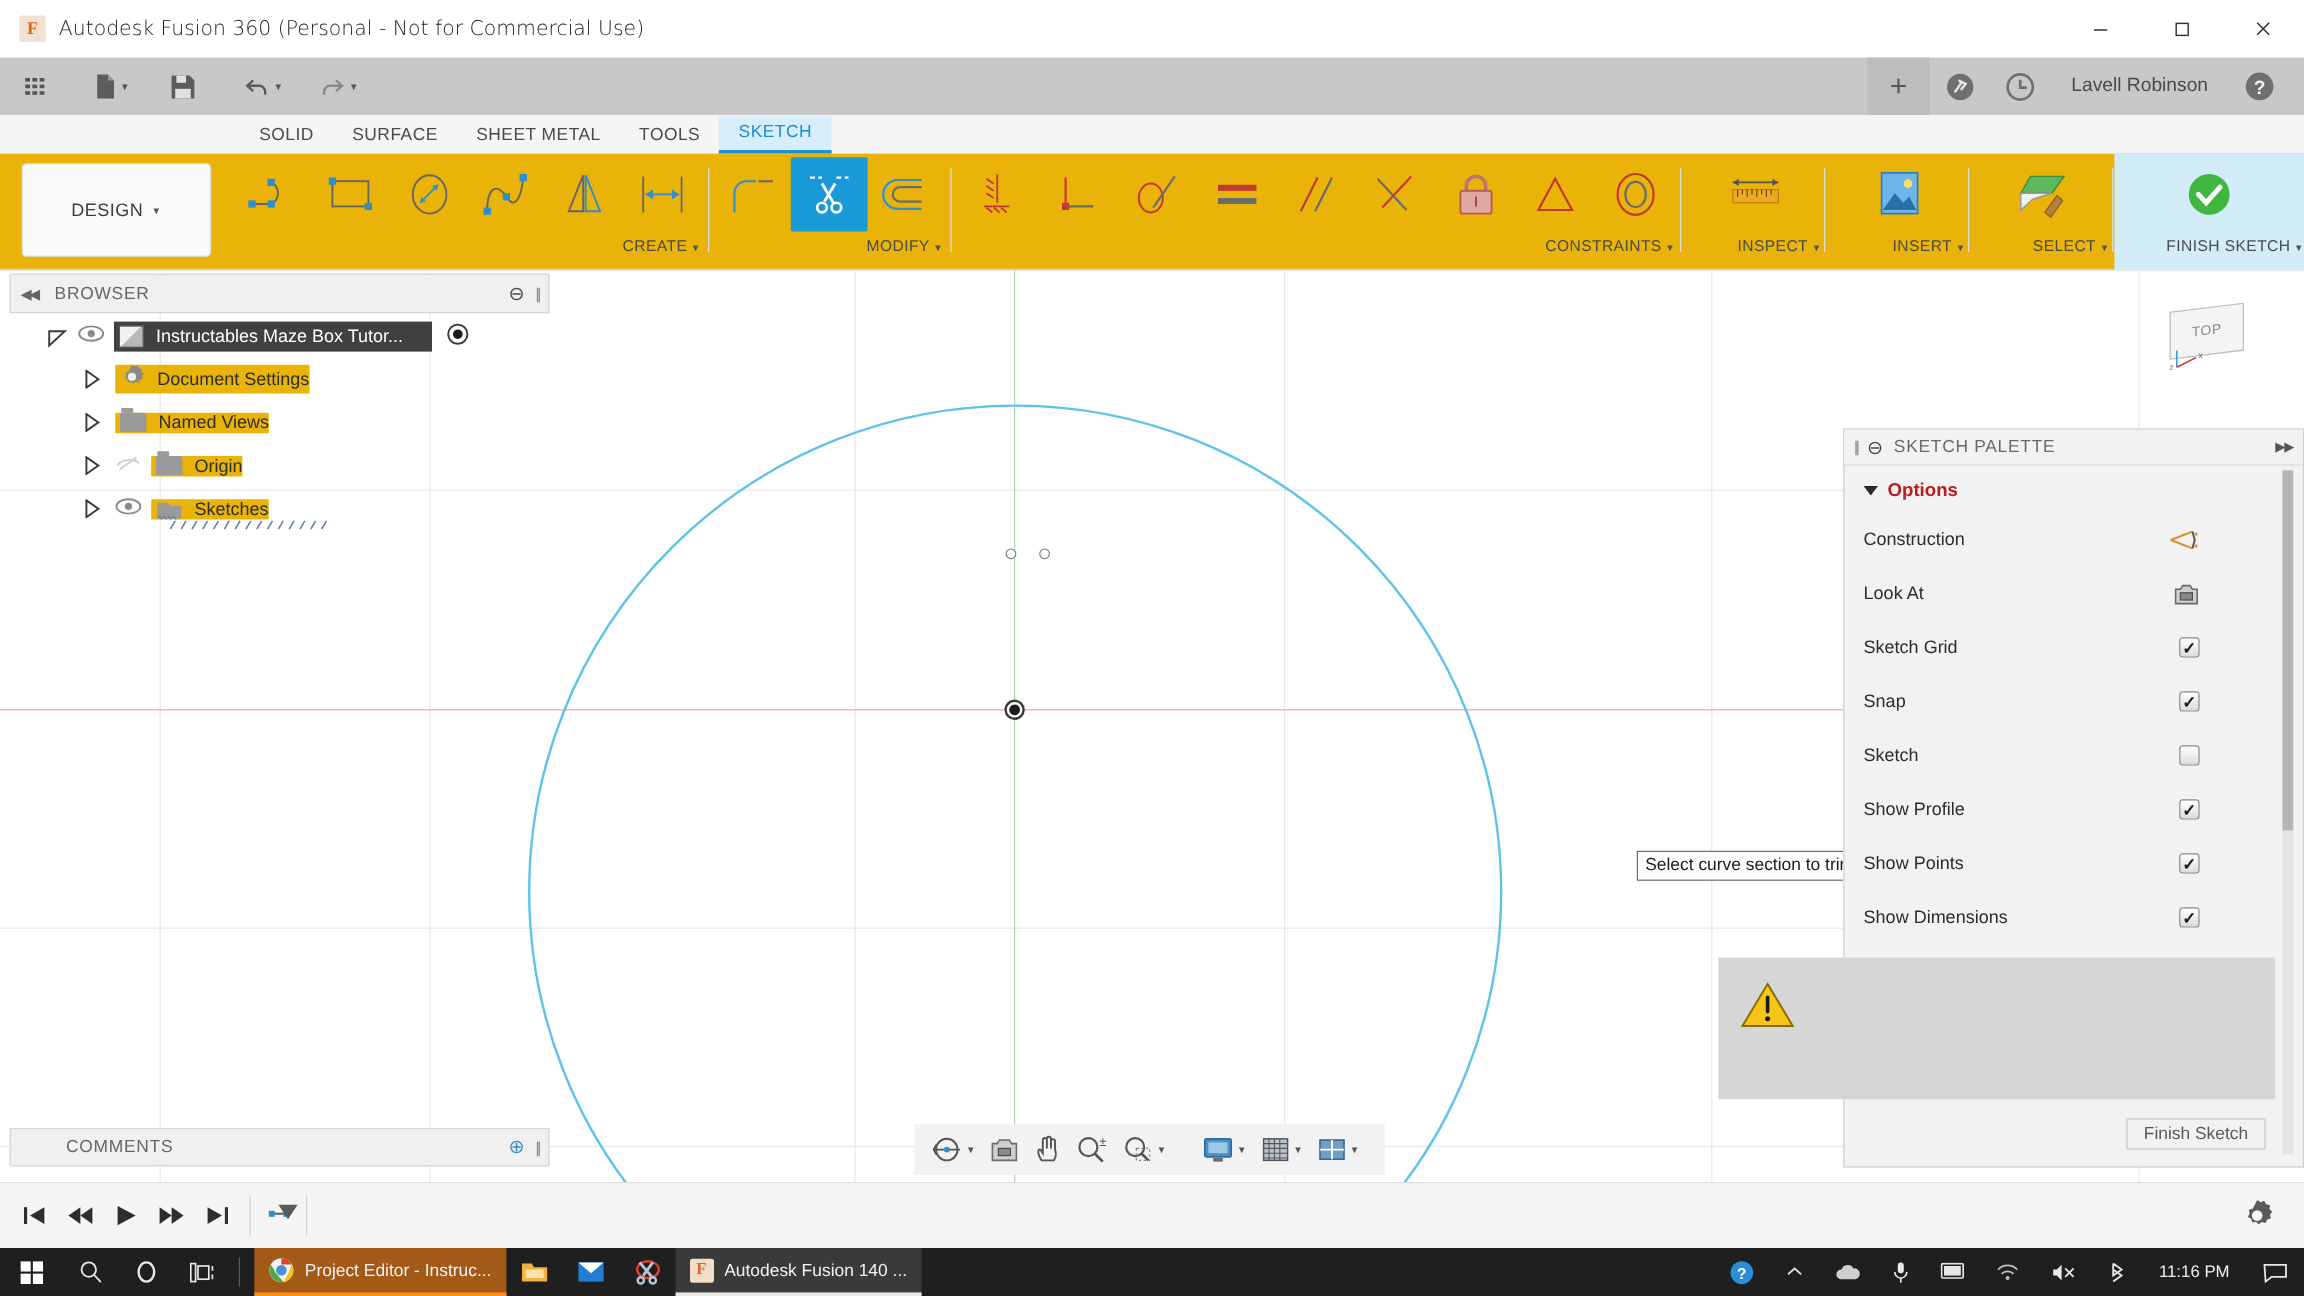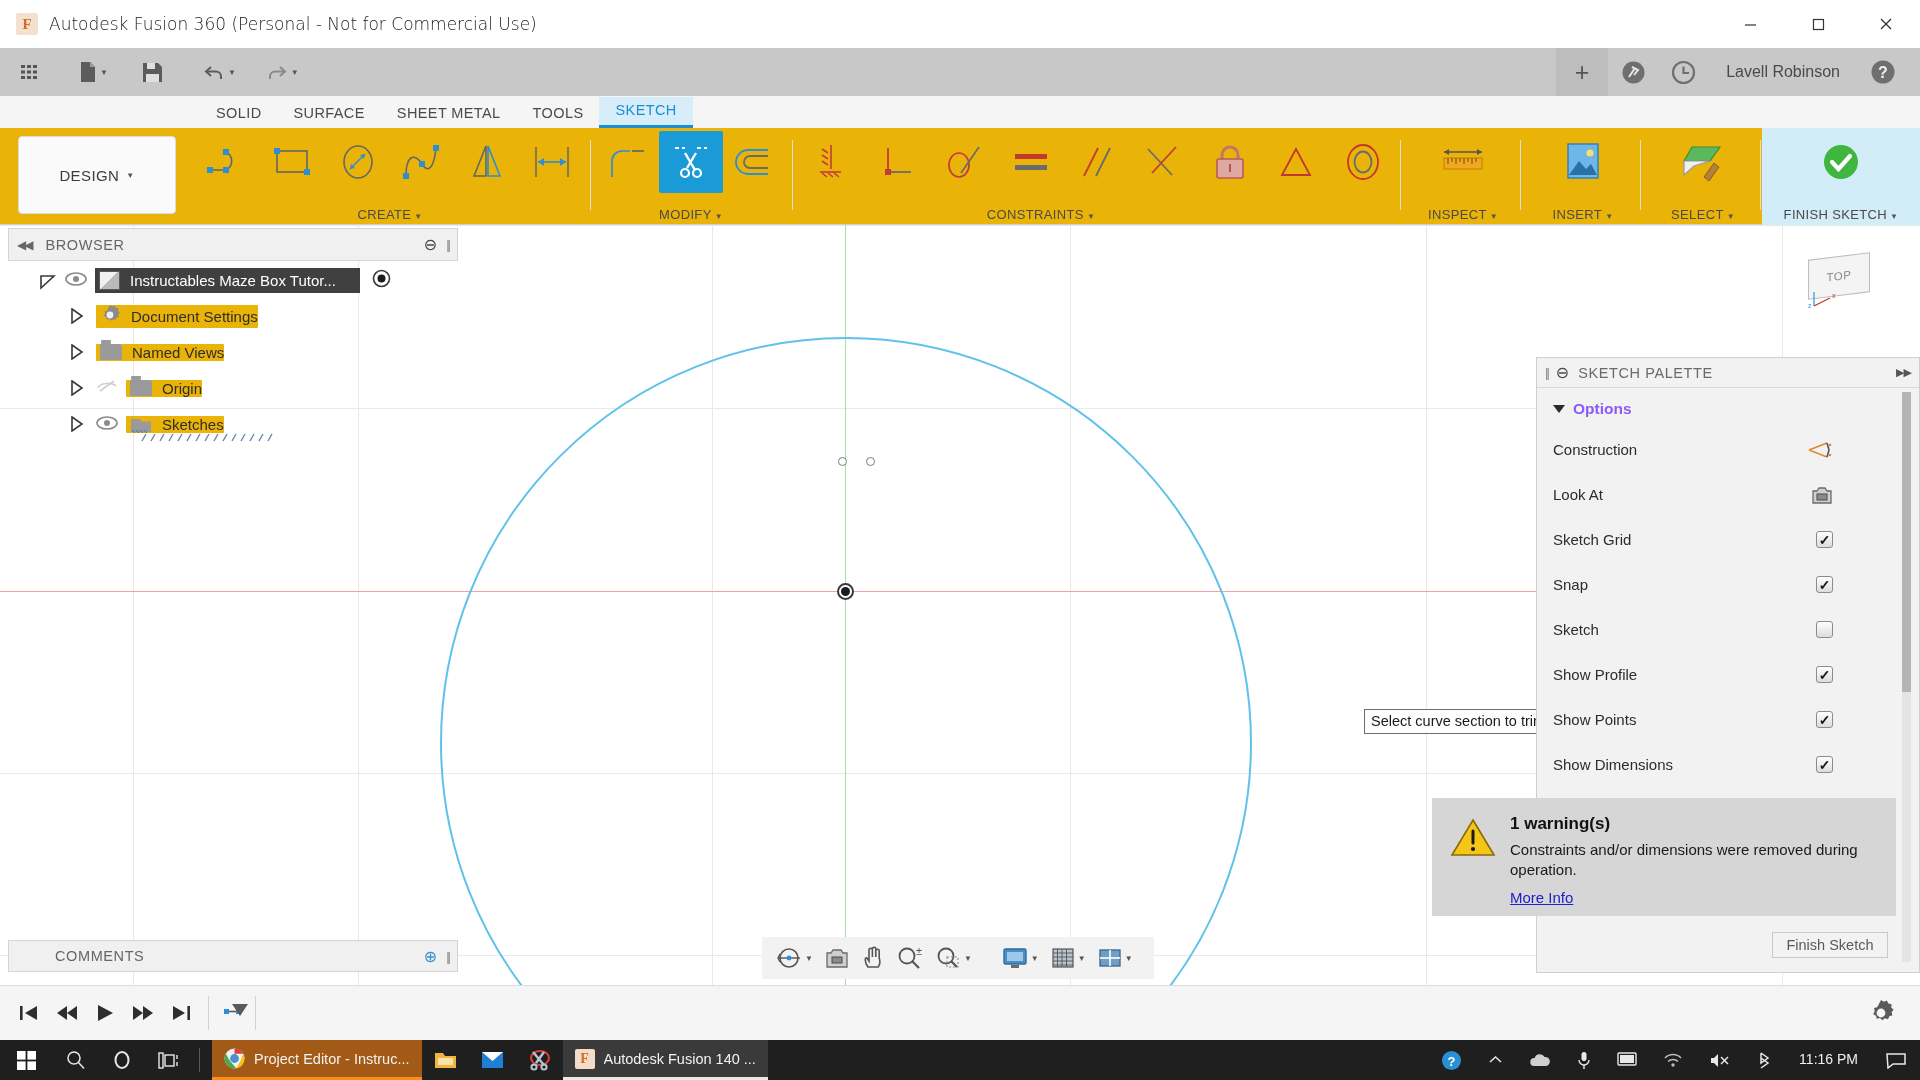--- a/index.html
+++ b/index.html
@@ -89,22 +89,22 @@
     font-size: 15px; letter-spacing: .4px; color: #3c3c3c; cursor: pointer;
   }
   .rgroup { position: absolute; top: 0; height: 97px; }
   .ricons { display: flex; align-items: center; height: 68px; }
   .ricon {
     width: 68px; height: 62px; display: flex; align-items: center; justify-content: center;
     cursor: pointer; position: relative;
   }
   .ricon.sel { background: #1a9ad6; border-radius: 2px; }
   .rglabel {
-    text-align: center; font-size: 13px; letter-spacing: .35px;
-    color: #4a4a4a; margin-top: 11px;
+    text-align: right; font-size: 13px; letter-spacing: .35px;
+    color: #4a4a4a; margin-top: 1px;
   }
   .vsep { position: absolute; top: 12px; width: 1px; height: 70px; background: #dedede; }
   .finish-group { background: #d2ecf8; }
 
   
   .browser {
     position: absolute; left: 8px; top: 228px; width: 450px; height: 33px;
     background: #f0f0f0; border: 1px solid #d5d5d5;
     display: flex; align-items: center; padding: 0 8px;
   }
@@ -169,21 +169,21 @@
     background: #f2f2f2; border: 1px solid #cfcfcf;
   }
   .palette-hdr {
     height: 30px; display: flex; align-items: center; padding: 0 8px;
     border-bottom: 1px solid #dadada; background: #f2f2f2;
   }
   .palette-title { font-size: 14.5px; letter-spacing: .6px; color: #6a6a6a; margin-left: 9px; }
   .palette-expand { margin-left: auto; color: #555; font-size: 11px; letter-spacing: -1px; }
   .section-hdr {
     display: flex; align-items: center; padding: 12px 0 9px 16px;
-    font-size: 15.5px; font-weight: bold; color: #8b5cf6;
+    font-size: 15.5px; font-weight: bold; color: #b91c1c;
   }
   .tri-down {
     width: 0; height: 0; margin-right: 8px;
     border-left: 6px solid transparent; border-right: 6px solid transparent;
     border-top: 8px solid #2a2a2a;
   }
   .prow {
     display: flex; align-items: center; height: 45px; padding: 0 0 0 16px;
     font-size: 15px; color: #2c2c2c;
   }
@@ -868,25 +868,20 @@
   <div class="finish-sketch-ghost">Finish Sketch</div>
 
   <div class="warnbox">
     <div class="warn-tri">
       <svg width="46" height="40" viewBox="0 0 46 40">
         <path d="M23 2 L44 37 H2 Z" fill="#f5c518" stroke="#8a6a06" stroke-width="1.6"></path>
         <path d="M23 13 v12" stroke="#1a1a1a" stroke-width="3" stroke-linecap="round"></path>
         <circle cx="23" cy="31" r="2.1" fill="#1a1a1a"></circle>
       </svg>
     </div>
-    <div>
-      <div class="warn-title">1 warning(s)</div>
-      <div class="warn-body">Constraints and/or dimensions were removed during operation.</div>
-      <div class="warn-link">More Info</div>
-    </div>
   </div>
 
   <div class="comments">
     <div class="comments-title">COMMENTS</div>
     <div style="margin-left:auto;display:flex;align-items:center;gap:9px">
       <span style="font-size:16px;color:#3a8fd0">⊕</span>
       <span style="font-size:13px;color:#888;letter-spacing:-2px">||</span>
     </div>
   </div>
 

